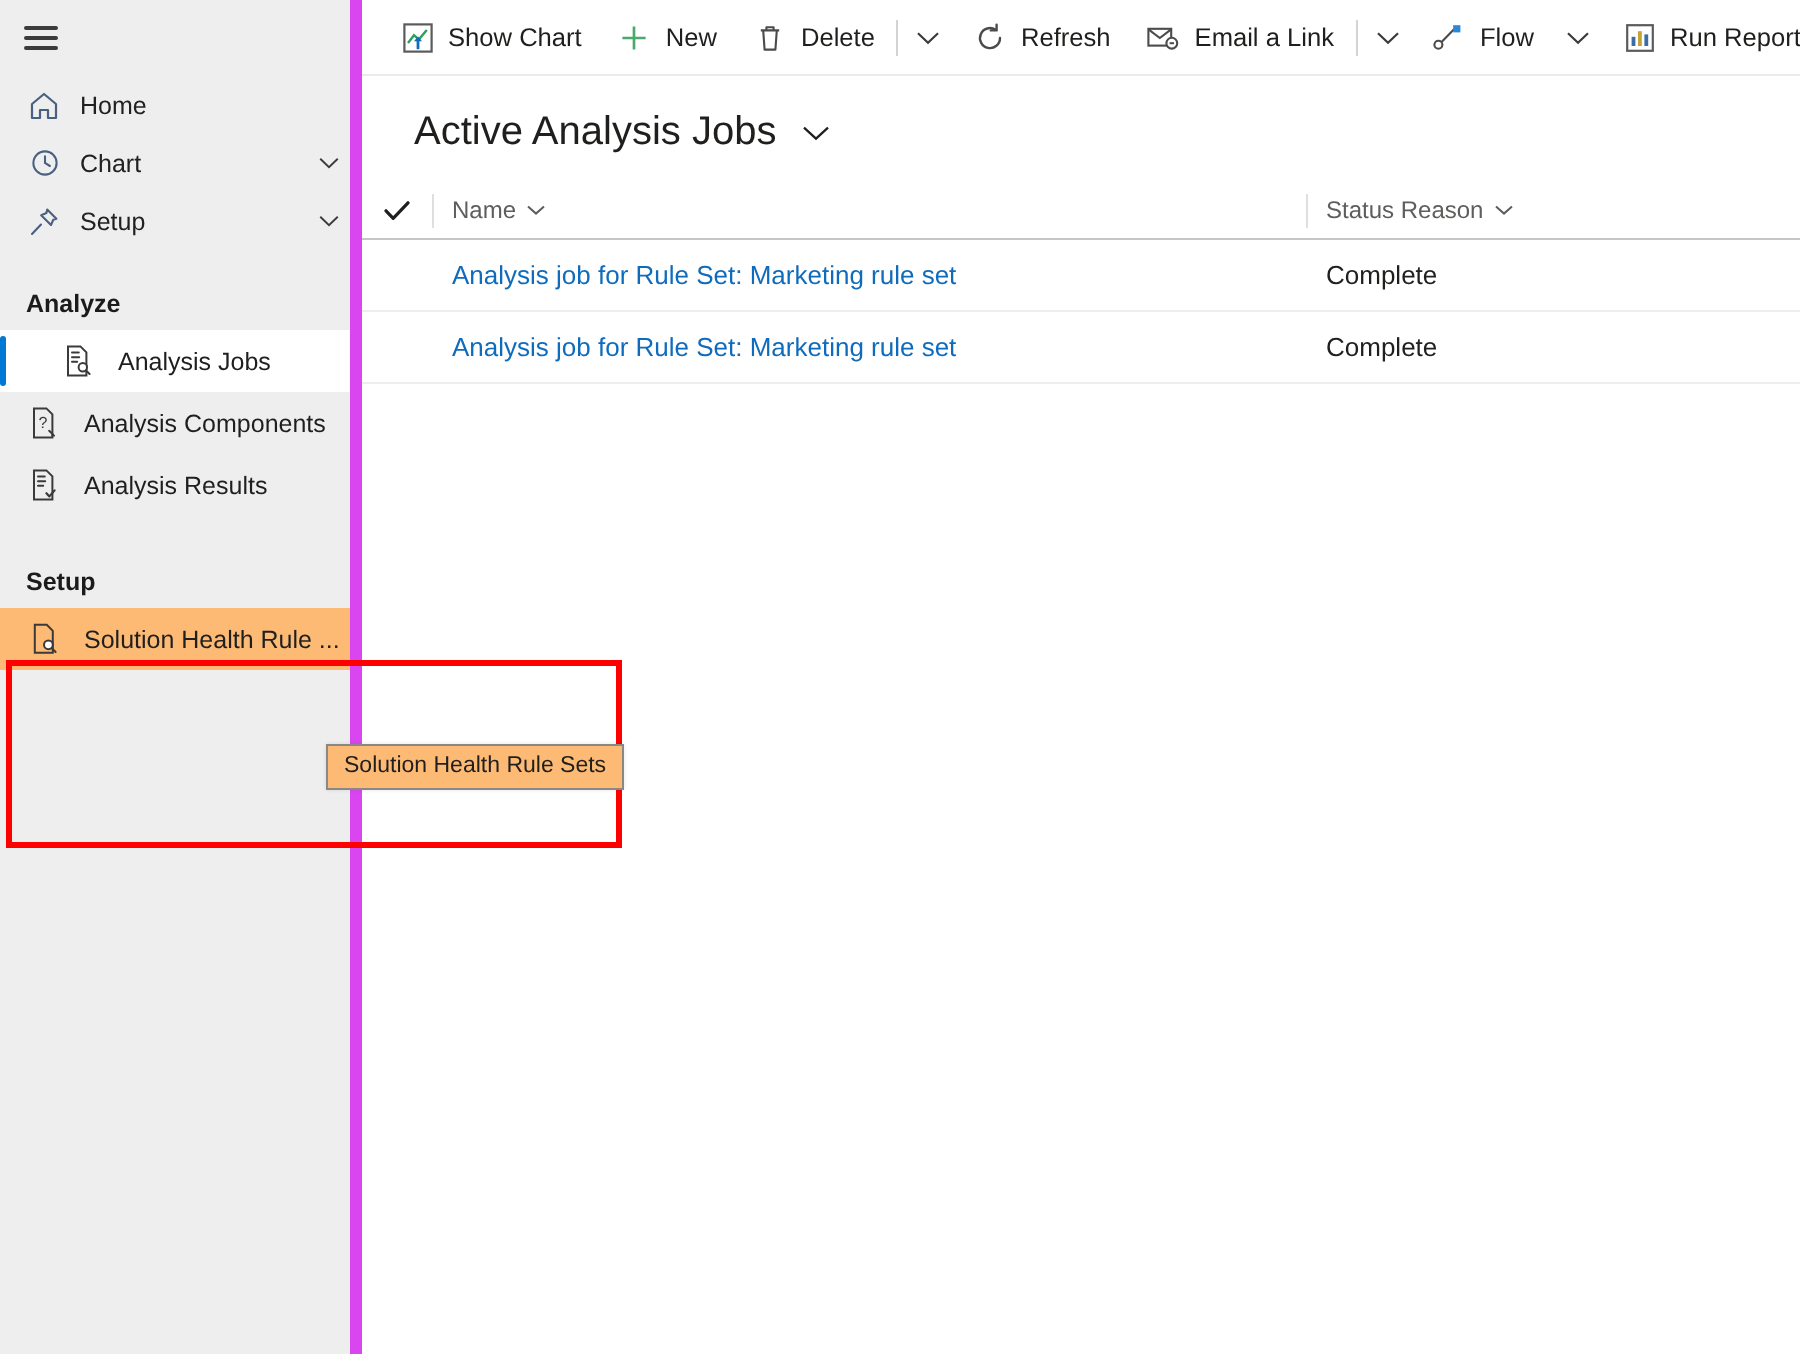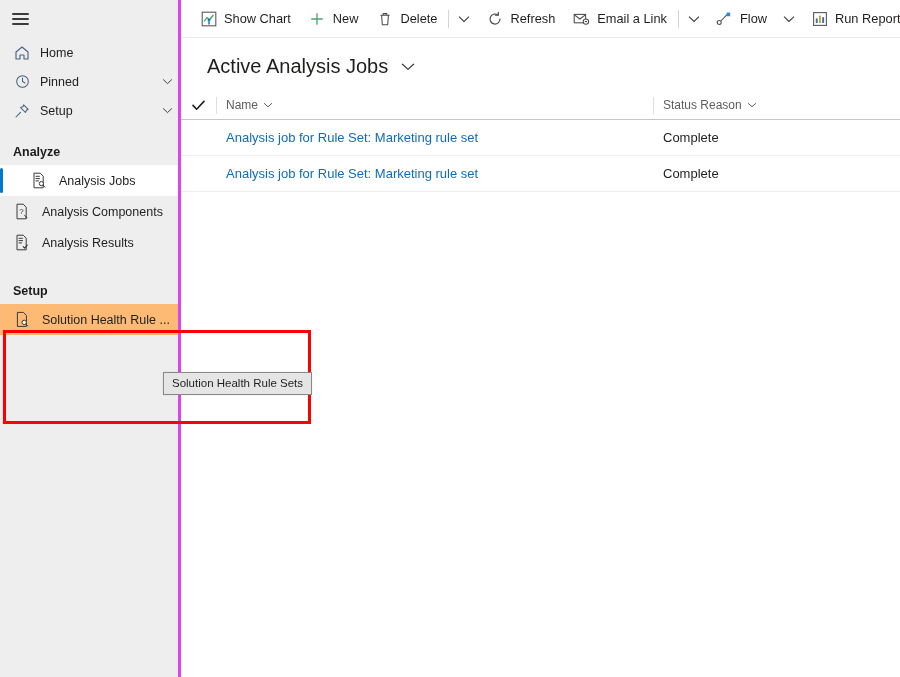--- a/index.html
+++ b/index.html
@@ -13,21 +13,21 @@
     position: relative;
     width: 900px; height: 677px;
     display: flex;
   }
 
   
   .sidebar {
     width: 181px;
     height: 677px;
     background: #eeeeee;
-    border-right: 3px solid #d946ef;
+    border-right: 6px solid #d946ef;
     flex: 0 0 181px;
     position: relative;
     z-index: 2;
   }
   .hamburger {
     height: 38px;
     display: flex;
     align-items: center;
     padding-left: 12px;
   }
@@ -223,21 +223,21 @@
     position: absolute;
     left: 3px; top: 330px;
     width: 308px; height: 94px;
     border: 3px solid #ff0000;
     z-index: 20;
     pointer-events: none;
   }
   .tooltip {
     position: absolute;
     left: 163px; top: 372px;
-    background: #e5e5e5;
+    background: #fdba74;
     border: 1px solid #8a8886;
     padding: 4px 8px 5px 8px;
     font-size: 11.5px;
     color: #201f1e;
     white-space: nowrap;
     z-index: 25;
     box-shadow: 0 0 2px rgba(0,0,0,0.10);
   }
 </style>
 </head>
@@ -264,21 +264,21 @@
       <span class="lbl">Home</span>
     </div>
 
     <div class="nav-item">
       <span class="ico">
         <svg width="15" height="15" viewBox="0 0 16 16">
           <circle cx="8" cy="8" r="6.2" fill="none" stroke="#4a6080" stroke-width="1.1"></circle>
           <path d="M8 4.4V8l2.6 1.6" fill="none" stroke="#4a6080" stroke-width="1.1" stroke-linecap="round"></path>
         </svg>
       </span>
-      <span class="lbl">Pinned</span>
+      <span class="lbl">Chart</span>
       <span class="chev">
         <svg width="11" height="7" viewBox="0 0 12 8">
             <path d="M1 1.6L6 6.4l5-4.8" fill="none" stroke="#3b3b3b" stroke-width="1.1"></path>
           </svg>
       </span>
     </div>
 
     <div class="nav-item">
       <span class="ico">
         <svg width="16" height="16" viewBox="0 0 16 16">

